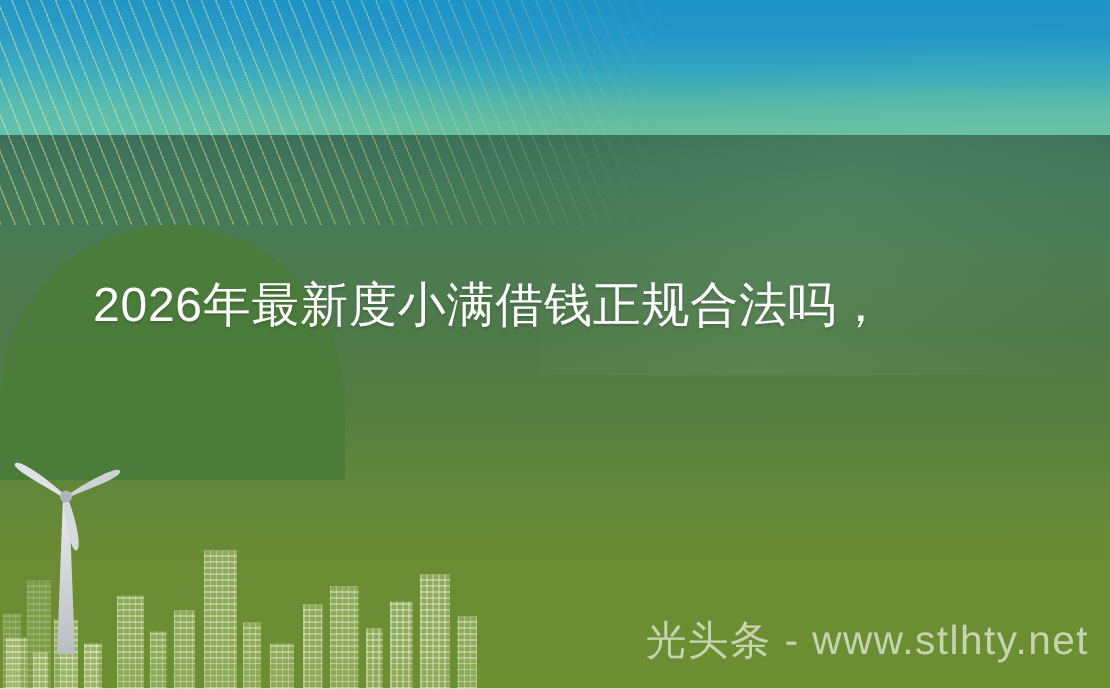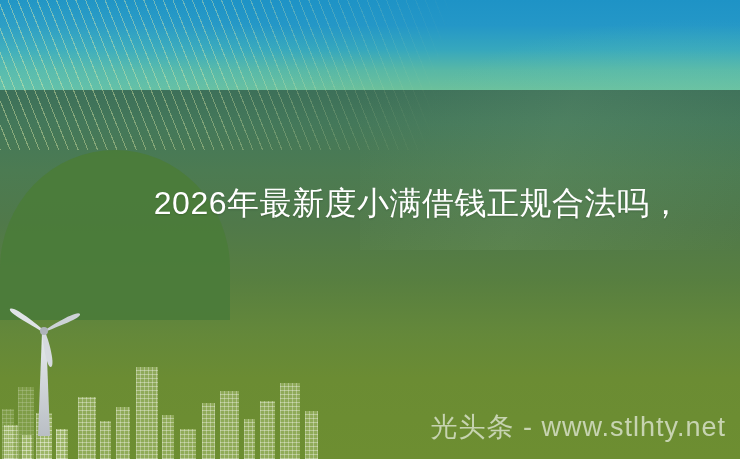--- a/index.html
+++ b/index.html
@@ -78,21 +78,20 @@
     z-index:40;
   }
   .title-line{
     color:#ffffff;
     font-size:32px;
     line-height:46px;
     letter-spacing:.5px;
     font-weight:400;
     white-space:nowrap;
     text-shadow:0 1px 2px rgba(0,0,0,.18);
-    text-align:right;
   }
 
   
   #watermark{
     position:absolute;right:14px;bottom:14px;
     z-index:45;
     color:rgba(255,255,255,.62);
     font-size:27px;
     letter-spacing:1px;
     white-space:nowrap;

